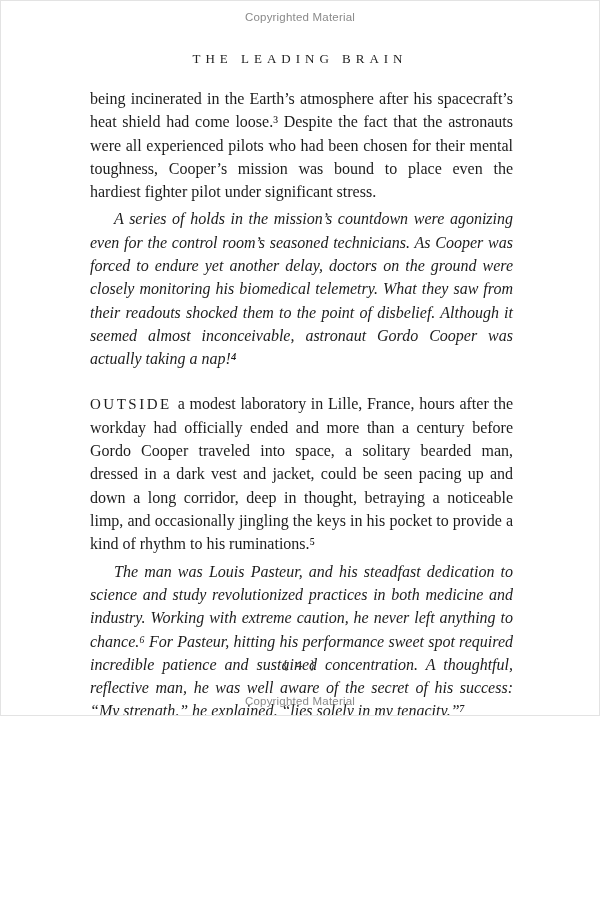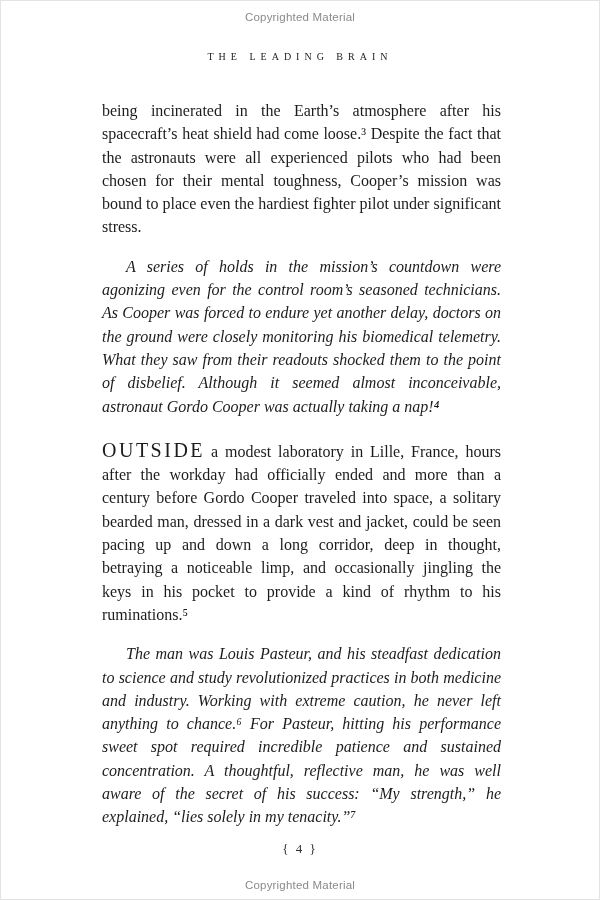--- a/index.html
+++ b/index.html
@@ -3,21 +3,21 @@
 <meta charset="utf-8">
 <style>
   html, body {
     margin: 0;
     padding: 0;
     background: #ffffff;
   }
   .page {
     position: relative;
     width: 600px;
-    height: 900px;
+    height: 716px;
     background: #ffffff;
     border: 1px solid #e3e3e3;
     box-sizing: border-box;
     font-family: "Liberation Serif", "DejaVu Serif", serif;
     color: #1c1c1c;
     overflow: hidden;
   }
   .notice {
     position: absolute;
     left: 0;
@@ -29,43 +29,43 @@
     letter-spacing: 0.2px;
   }
   .notice.top { top: 10px; }
   .notice.bottom { bottom: 8px; }
   .running-header {
     position: absolute;
     top: 50px;
     left: 0;
     width: 100%;
     text-align: center;
-    font-size: 10px;
+    font-size: 13px;
     font-weight: 400;
     letter-spacing: 5px;
     color: #222222;
   }
   .text-block {
     position: absolute;
     top: 82px;
     left: 85px;
     width: 431px;
   }
   .para {
-    margin: 16px;
+    margin: 4px;
     font-size: 16px;
     line-height: 23.3px;
     text-align: justify;
     color: #1c1c1c;
   }
   .para.indent { text-indent: 24px; font-style: italic; }
   .para.section-start { margin-top: 21px; }
   .lead-caps {
     letter-spacing: 2.5px;
-    font-size: 20px;
+    font-size: 15px;
     margin-right: 6px;
   }
   .page-number {
     position: absolute;
     left: 0;
     bottom: 42px;
     width: 100%;
     text-align: center;
     font-size: 13px;
     color: #333333;

